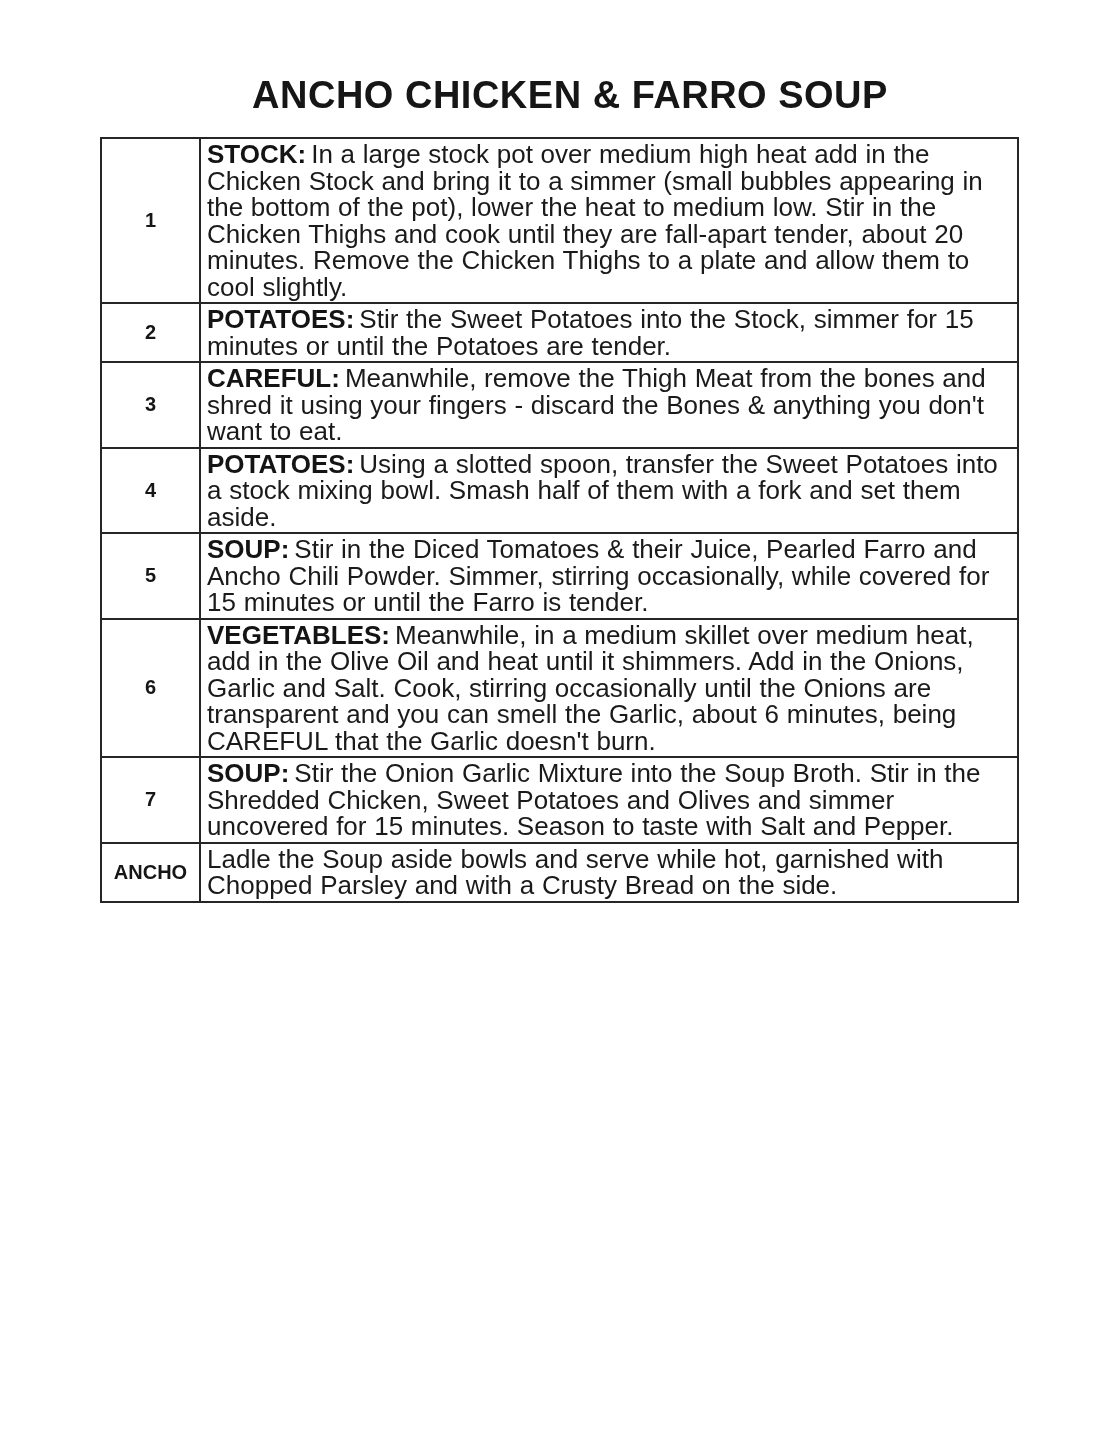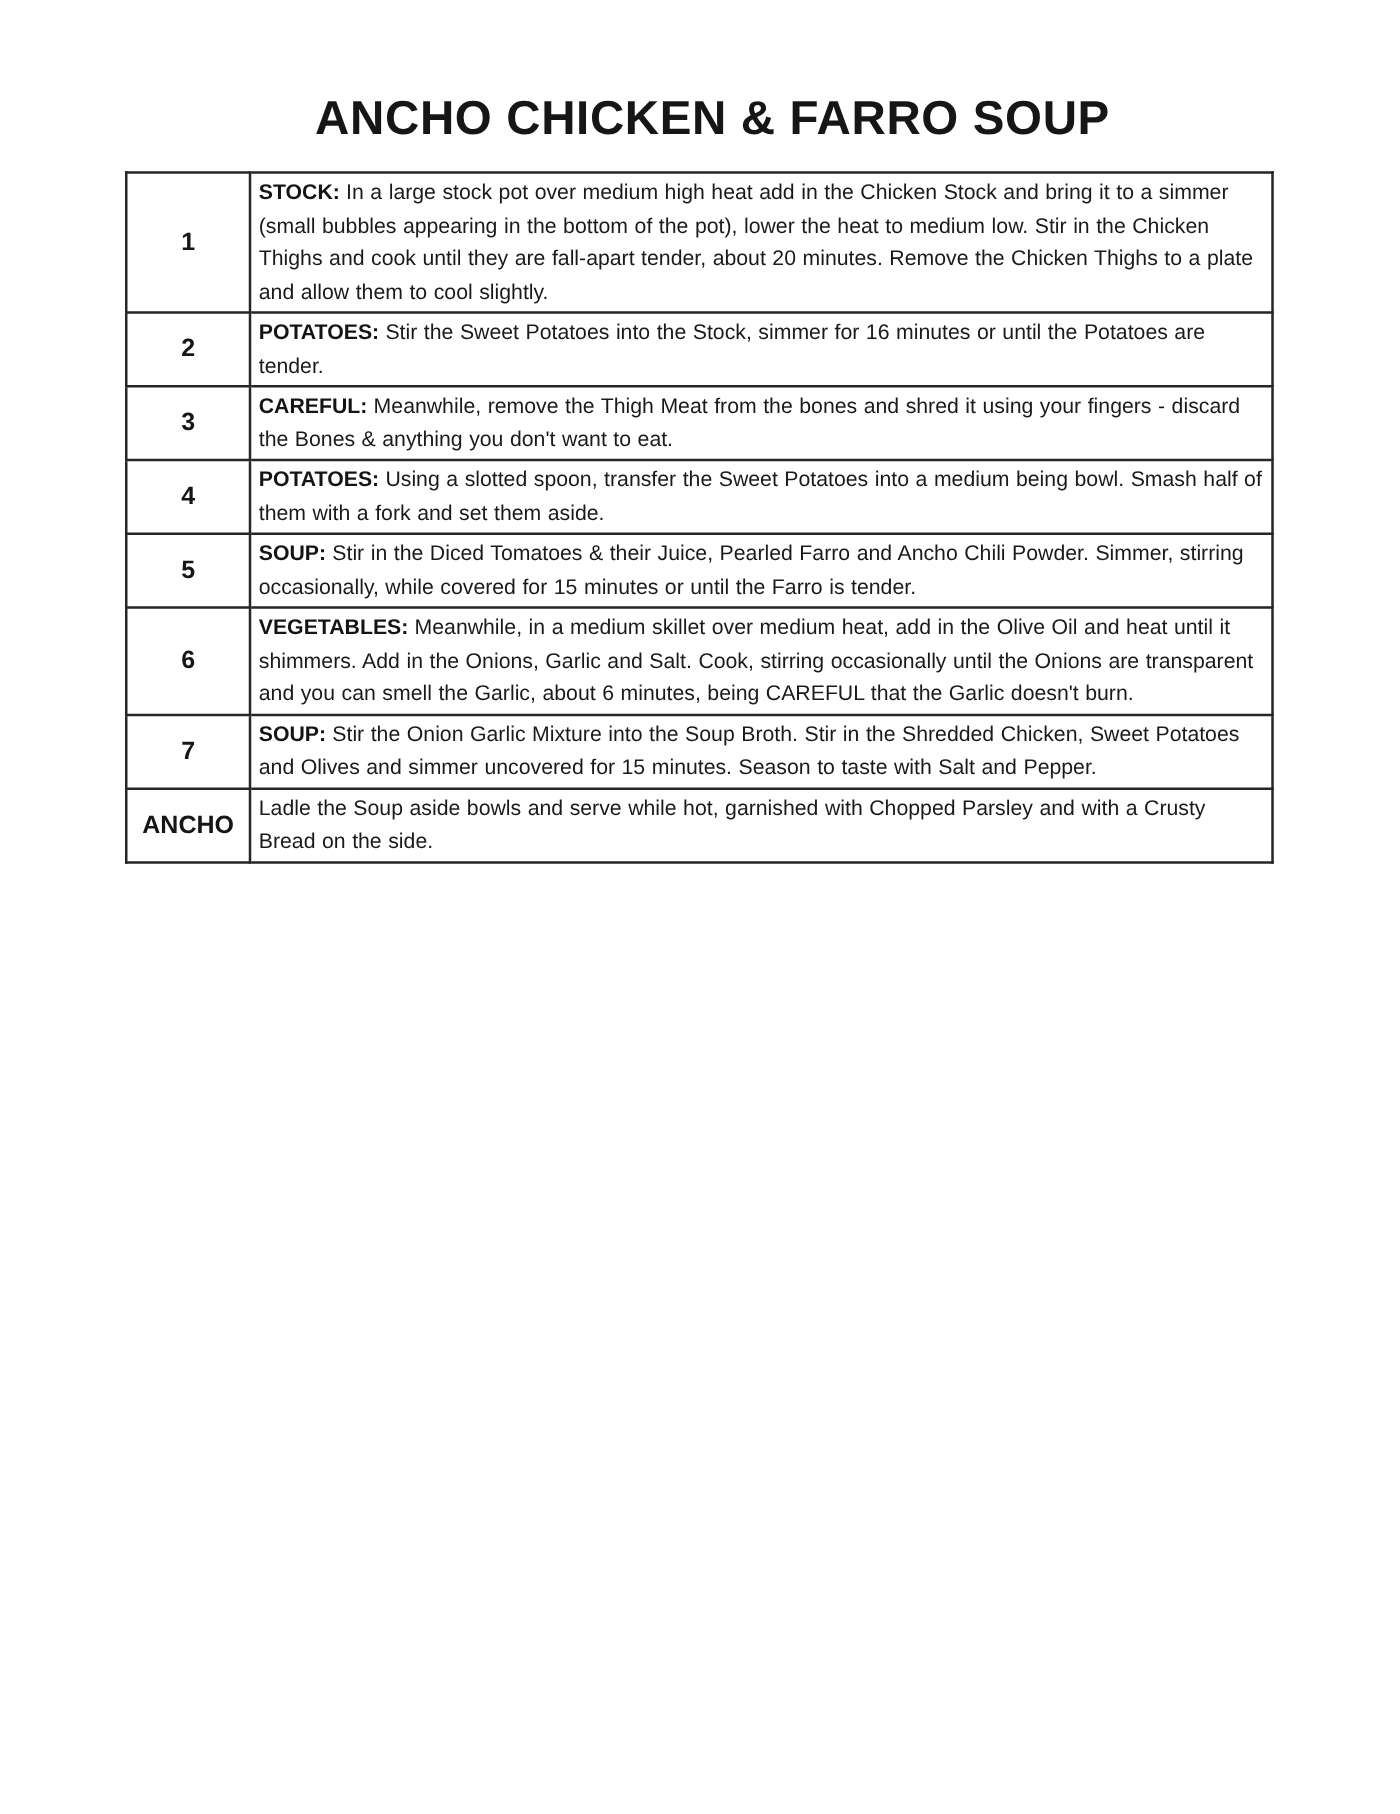--- a/index.html
+++ b/index.html
@@ -41,21 +41,21 @@
     width: 93px;
     text-align: center;
     vertical-align: middle;
     font-weight: 700;
     font-size: 20px;
     color: #161616;
     padding: 2px;
   }
   td.desc {
     vertical-align: middle;
-    font-size: 17px;
+    font-size: 26px;
     line-height: 26.5px;
     padding: 2px 6px;
     color: #1a1a1a;
     word-spacing: 0.5px;
   }
   .kw {
     font-weight: 700;
     color: #141414;
     margin-right: 5px;
   }
@@ -72,29 +72,29 @@
   <h1 class="doc-title">ANCHO CHICKEN &amp; FARRO SOUP</h1>
 
   <table class="steps">
     <tbody>
       <tr>
         <td class="step">1</td>
         <td class="desc"><span class="kw">STOCK:</span><span>In a large stock pot over medium high heat add in the Chicken Stock and bring it to a simmer (small bubbles appearing in the bottom of the pot), lower the heat to medium low. Stir in the Chicken Thighs and cook until they are fall-apart tender, about 20 minutes. Remove the Chicken Thighs to a plate and allow them to cool slightly.</span></td>
       </tr>
       <tr>
         <td class="step">2</td>
-        <td class="desc"><span class="kw">POTATOES:</span><span>Stir the Sweet Potatoes into the Stock, simmer for 16 minutes or until the Potatoes are tender.</span></td>
+        <td class="desc"><span class="kw">POTATOES:</span><span>Stir the Sweet Potatoes into the Stock, simmer for 15 minutes or until the Potatoes are tender.</span></td>
       </tr>
       <tr>
         <td class="step">3</td>
         <td class="desc"><span class="kw">CAREFUL:</span><span>Meanwhile, remove the Thigh Meat from the bones and shred it using your fingers - discard the Bones &amp; anything you don't want to eat.</span></td>
       </tr>
       <tr>
         <td class="step">4</td>
-        <td class="desc"><span class="kw">POTATOES:</span><span>Using a slotted spoon, transfer the Sweet Potatoes into a medium being bowl. Smash half of them with a fork and set them aside.</span></td>
+        <td class="desc"><span class="kw">POTATOES:</span><span>Using a slotted spoon, transfer the Sweet Potatoes into a stock mixing bowl. Smash half of them with a fork and set them aside.</span></td>
       </tr>
       <tr>
         <td class="step">5</td>
         <td class="desc"><span class="kw">SOUP:</span><span>Stir in the Diced Tomatoes &amp; their Juice, Pearled Farro and Ancho Chili Powder. Simmer, stirring occasionally, while covered for 15 minutes or until the Farro is tender.</span></td>
       </tr>
       <tr>
         <td class="step">6</td>
         <td class="desc"><span class="kw">VEGETABLES:</span><span>Meanwhile, in a medium skillet over medium heat, add in the Olive Oil and heat until it shimmers. Add in the Onions, Garlic and Salt. Cook, stirring occasionally until the Onions are transparent and you can smell the Garlic, about 6 minutes, being CAREFUL that the Garlic doesn't burn.</span></td>
       </tr>
       <tr>

